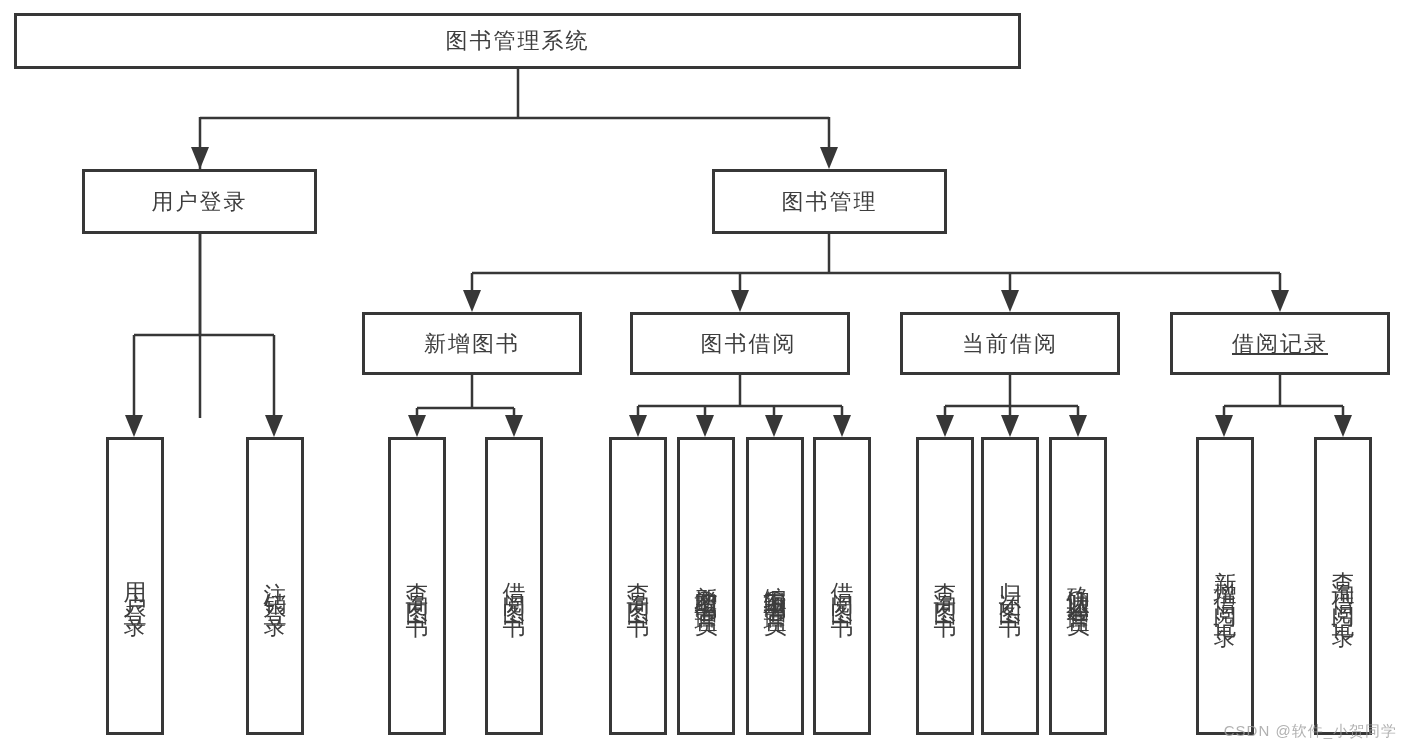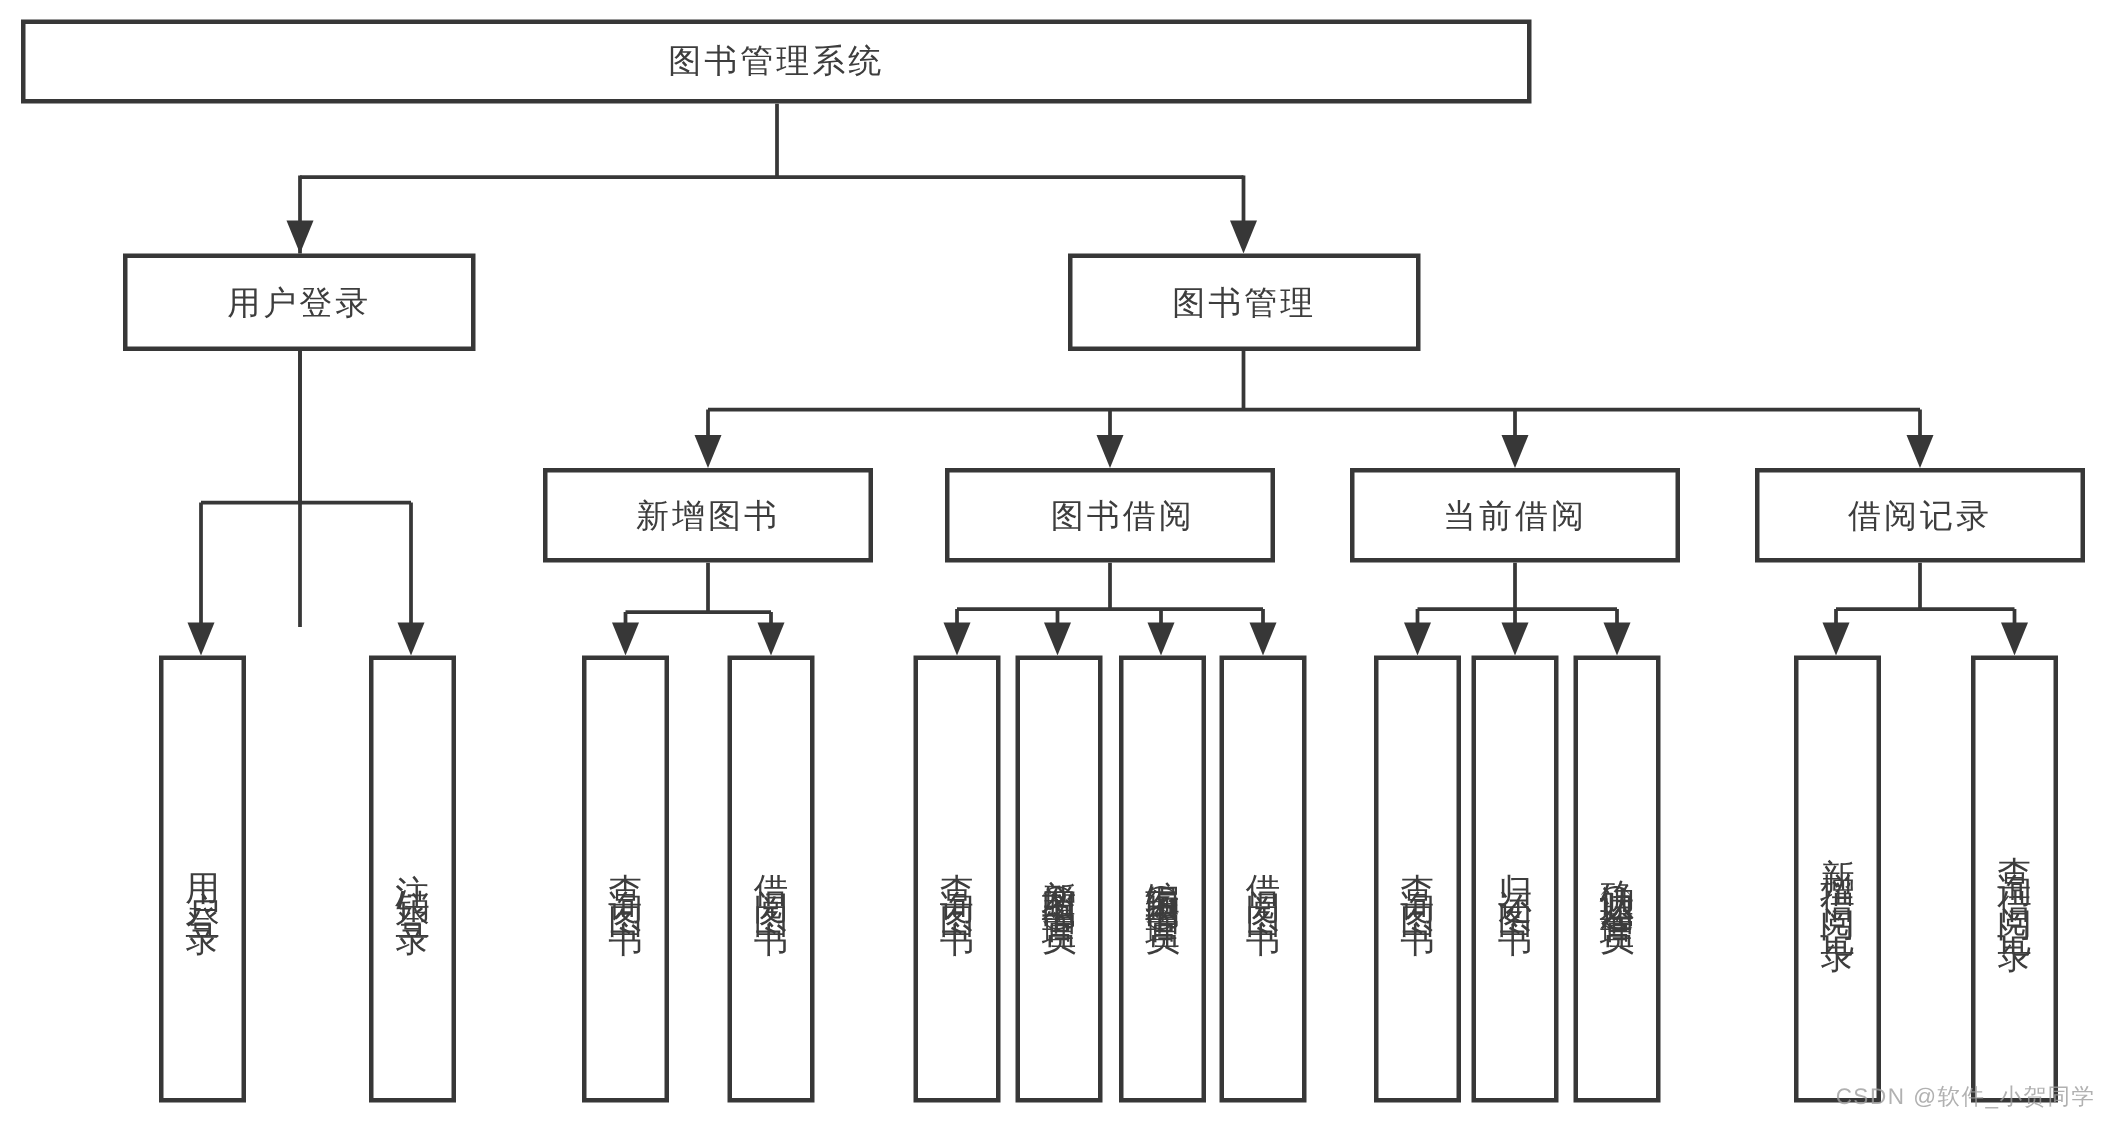--- a/index.html
+++ b/index.html
@@ -142,21 +142,21 @@
   </svg>
 
   <div class="node hnode" style="left:14px; top:13px; width:1007px; height:56px;">图书管理系统</div>
 
   <div class="node hnode" style="left:82px; top:169px; width:235px; height:65px;">用户登录</div>
   <div class="node hnode" style="left:712px; top:169px; width:235px; height:65px;font-family:Liberation Mono, monospace;">图书管理</div>
 
   <div class="node hnode" style="left:362px; top:312px; width:220px; height:63px;">新增图书</div>
   <div class="node hnode" style="left:630px; top:312px; width:220px; height:63px;padding-left:17px;">图书借阅</div>
   <div class="node hnode" style="left:900px; top:312px; width:220px; height:63px;">当前借阅</div>
-  <div class="node hnode" style="left:1170px; top:312px; width:220px; height:63px;">借阅记录</div>
+  <div class="node hnode" style="left:1170px; top:312px; width:220px; height:63px;text-decoration:underline;">借阅记录</div>
 
   <div class="node leaf" style="left:106px;">
     <span class="vtext">用户登录</span>
   </div>
   <div class="node leaf" style="left:246px;">
     <span class="vtext">注销登录</span>
   </div>
 
   <div class="node leaf" style="left:388px;">
     <span class="vtext">查询图书</span>

